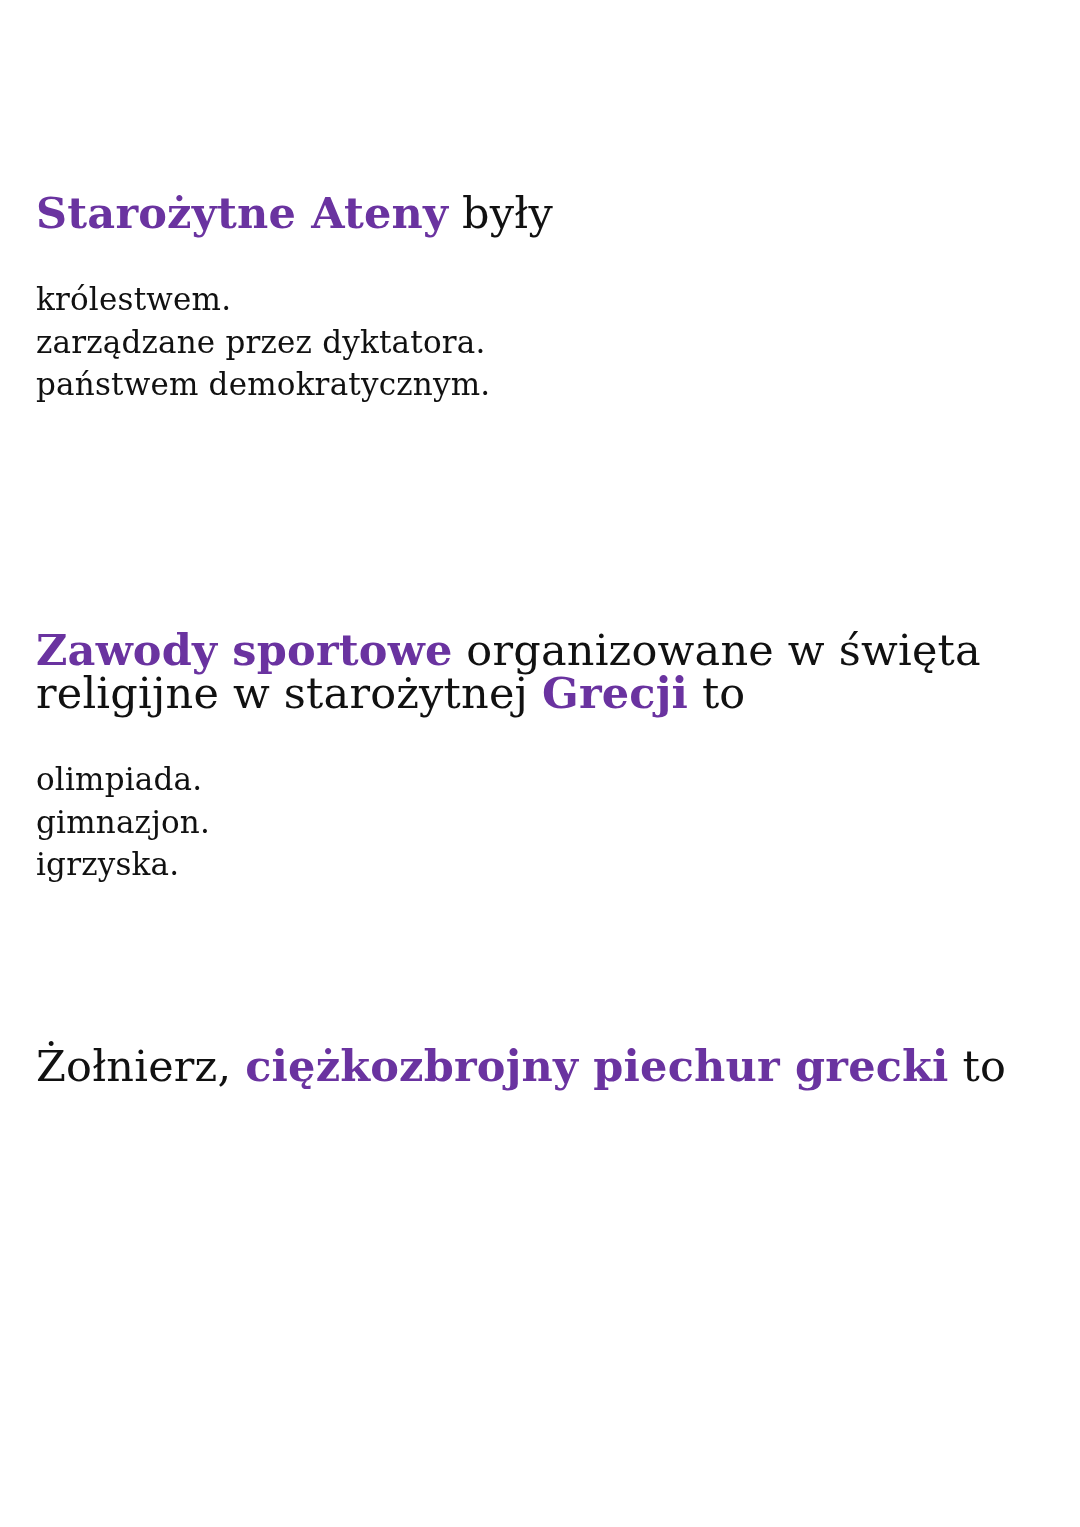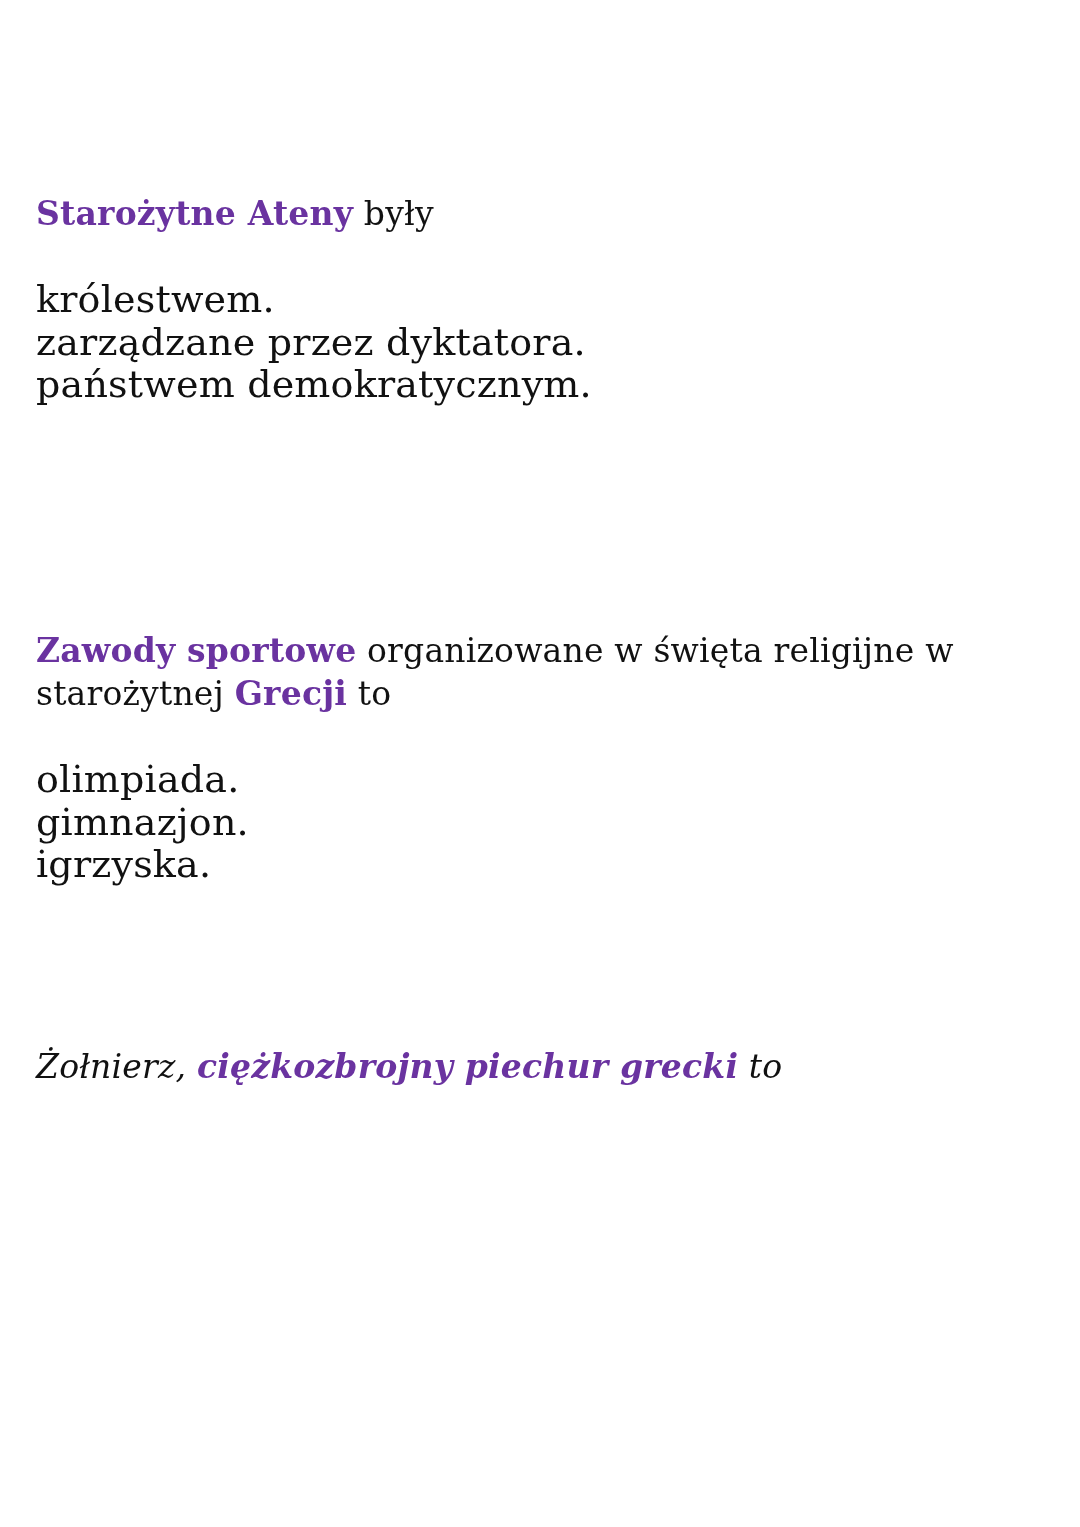--- a/index.html
+++ b/index.html
@@ -15,38 +15,38 @@
       font-family: "DejaVu Serif", "Liberation Serif", serif;
       color: #111111;
     }
     .question {
       position: absolute;
       left: 36px;
       width: 1000px;
     }
     .q1 { top: 192px; }
     .q2 { top: 629px; }
-    .q3 { top: 1045px; font-style: italic; }
+    .q3 { top: 1045px; }
     .stem {
-      font-size: 33px;
+      font-size: 43px;
       line-height: 43px;
       margin: 0;
       letter-spacing: 0.2px;
     }
     .hl {
       color: #6a33a0;
       font-weight: bold;
     }
     .answers {
       list-style: none;
       margin: 43px 0 0 0;
       padding: 0;
     }
     .answers li {
-      font-size: 38px;
+      font-size: 31px;
       line-height: 42.5px;
       letter-spacing: 0.2px;
     }
   </style>
 </head>
 <body>
 
 <div class="question q1">
   <p class="stem"><span class="hl">Starożytne Ateny</span><span> były</span></p>
   <ul class="answers">

